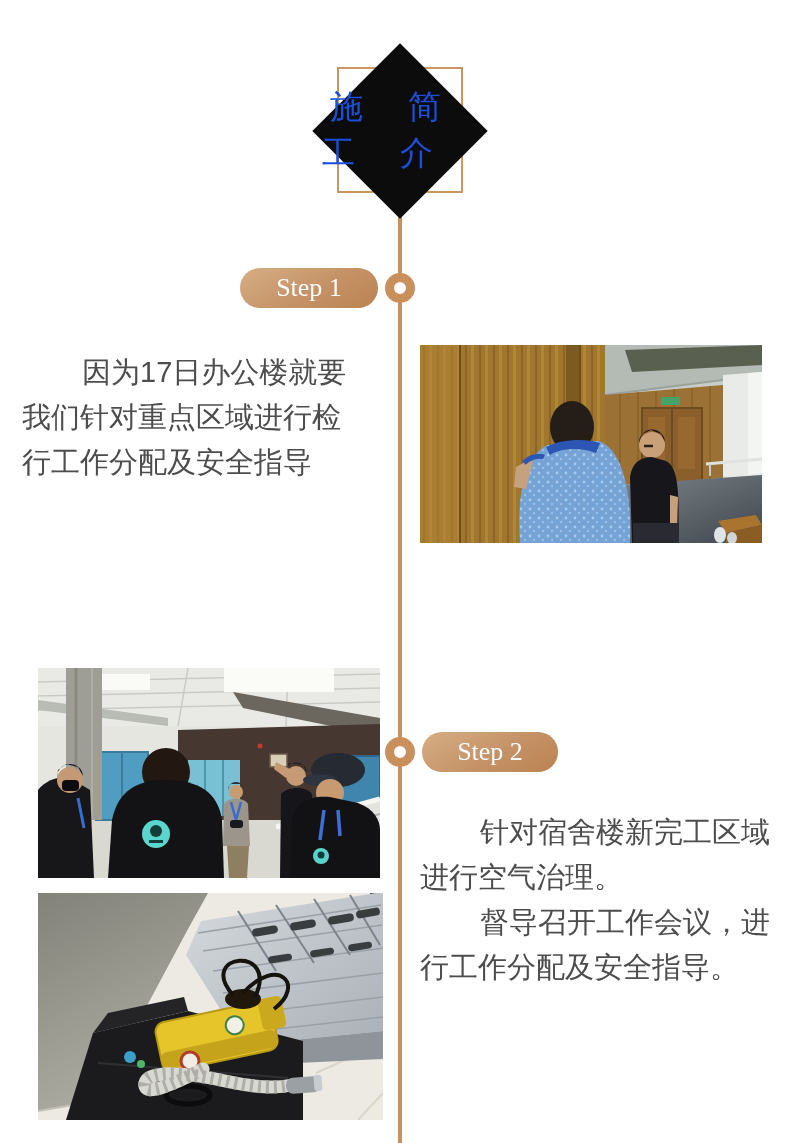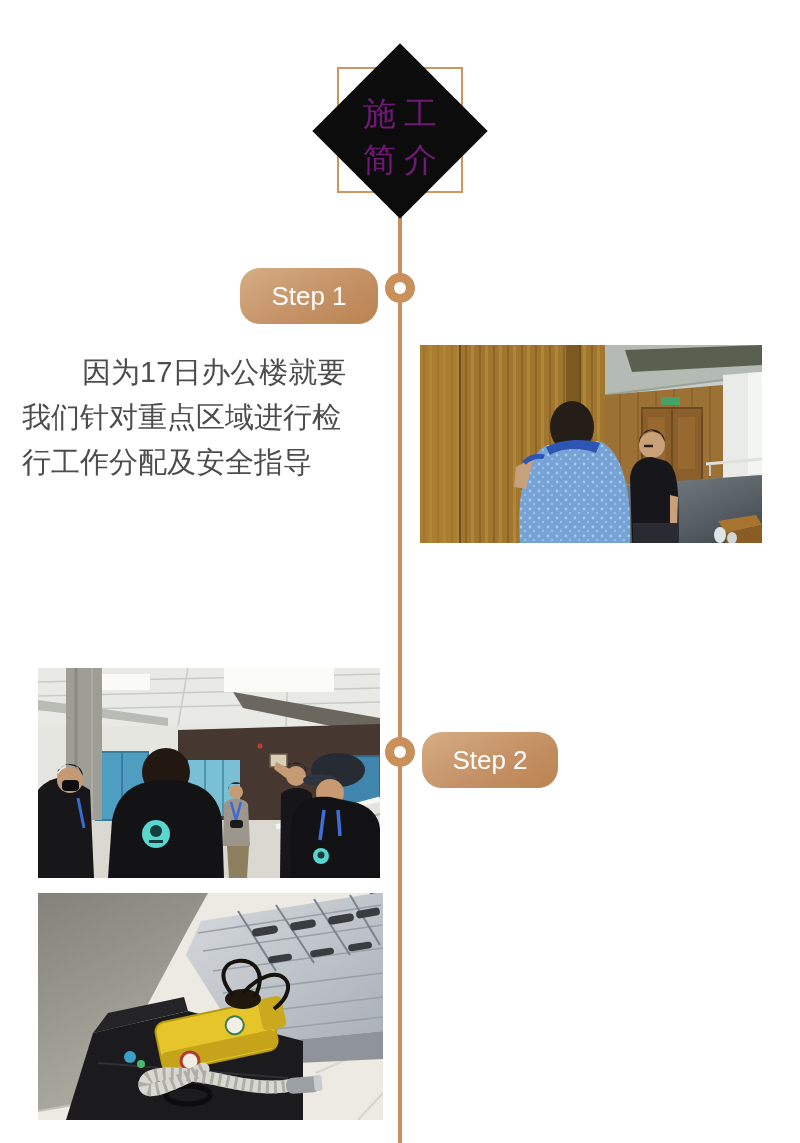--- a/index.html
+++ b/index.html
@@ -23,30 +23,30 @@
   .diamond-outline {
     position:absolute; left:337px; top:67px; width:122px; height:122px;
     border:2px solid #c9975f;
   }
   .diamond-shape {
     position:absolute; left:338px; top:69px; width:124px; height:124px;
     background:#0c0c0c; transform:rotate(45deg);
   }
   .diamond-label {
     position:absolute; left:322px; top:77px; width:156px; height:106px;
-    display:flex; flex-direction:column; align-items:center; justify-content:flex-end;
-    color:#701a75; font-size:33px; line-height:46px; letter-spacing:8px;
+    display:flex; flex-direction:row; align-items:center; justify-content:center;
+    color:#1d4ed8; font-size:33px; line-height:46px; letter-spacing:8px;
     text-indent:8px; font-weight:400;
   }
   
   .badge {
-    position:absolute; height:56px; border-radius:20px;
+    position:absolute; height:40px; border-radius:20px;
     background:linear-gradient(150deg,#d6ae84 0%,#c59267 55%,#bb8350 100%);
     color:#ffffff; font-size:26px;
-    display:flex; align-items:center; justify-content:center;
+    display:flex; align-items:center; justify-content:center;font-family:Liberation Serif, serif;
   }
   .badge.b1 { left:240px; top:268px; width:138px; }
   .badge.b2 { left:422px; top:732px; width:136px;justify-content:center; }
   
   .para { position:absolute; color:#4d4d4d; font-size:29px;margin-top:25px; }
   .para .ln { height:45px; line-height:45px; white-space:nowrap; }
   .para .indent { padding-left:60px; }
   .para.p1 { left:22px;  top:325px; width:374px; }
   .para.p2 { left:420px; top:785px; width:380px; }
   
@@ -154,20 +154,26 @@
       <polygon points="96,122 114,112 106,144 94,142" fill="#c6a17e"></polygon>
       <path d="M104,118 C110,112 118,110 124,112" stroke="#2d56b4" stroke-width="5" fill="none"></path>
     </svg>
   </div>
 
   <div class="badge b2">
     <span>Step 2</span>
   </div>
   <div class="node n2"></div>
 
+  <div class="para p2">
+    <div class="ln indent">针对宿舍楼新完工区域</div>
+    <div class="ln">进行空气治理。</div>
+    <div class="ln indent">督导召开工作会议，进</div>
+    <div class="ln">行工作分配及安全指导。</div>
+  </div>
 
   <div class="photo ph2" role="img" aria-label="治理团队人员在宿舍楼走廊召开工作会议">
     <svg viewBox="0 0 342 210" width="342" height="210">
       <rect width="342" height="210" fill="#d9d9d1"></rect>
 
       <rect x="0" y="0" width="342" height="58" fill="#e9eae5"></rect>
       <g stroke="#c9ccc6" stroke-width="1.5">
         <line x1="0" y1="14" x2="342" y2="6"></line>
           <line x1="0" y1="28" x2="342" y2="20"></line>
         <line x1="0" y1="42" x2="342" y2="34"></line>

